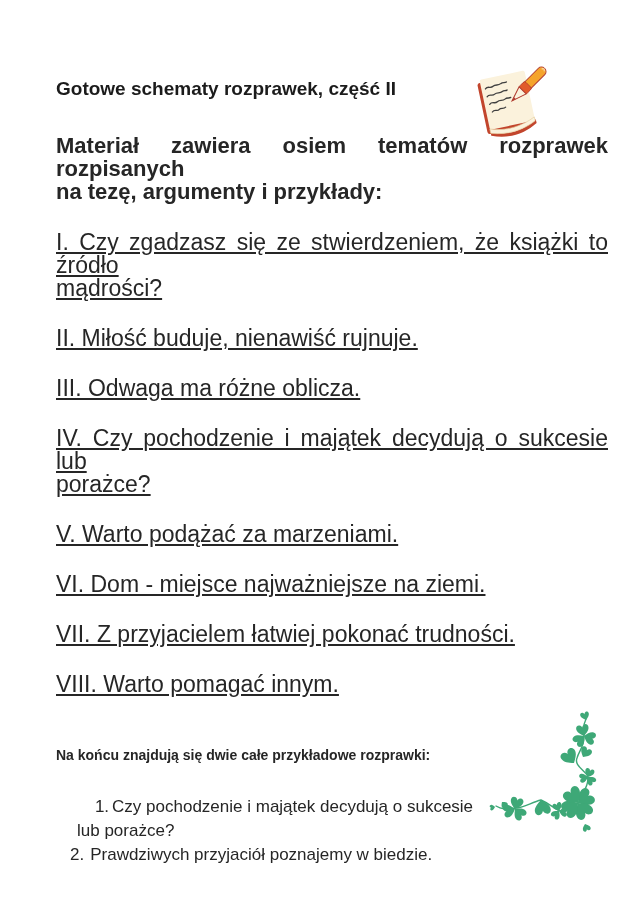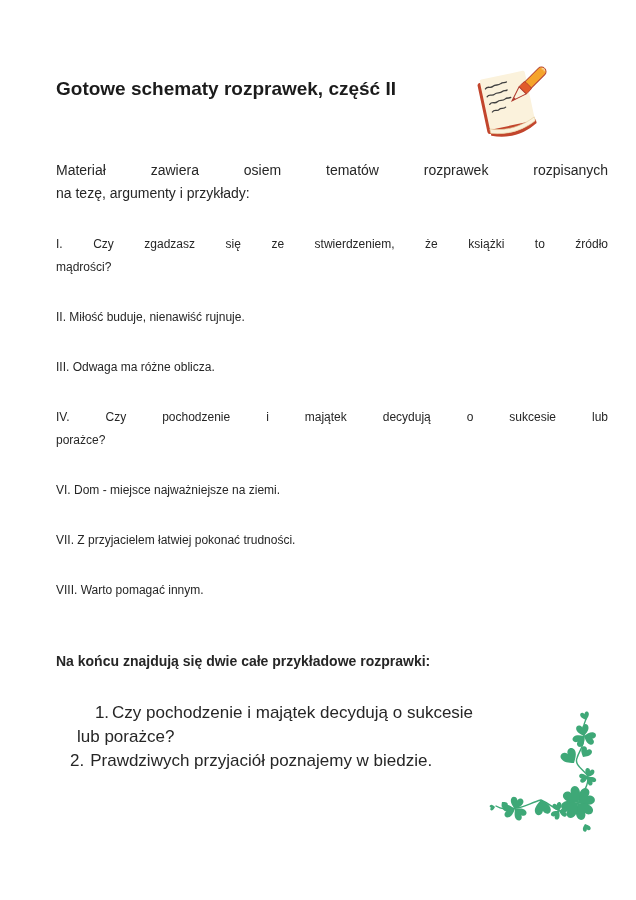--- a/index.html
+++ b/index.html
@@ -19,25 +19,25 @@
     font-family:"Liberation Sans",sans-serif;
     color:var(--text);
     overflow:hidden;
   }
   .page{position:relative;width:636px;height:900px;background:var(--page-bg);}
   .content{padding:76px 28px 0 56px;}
   .title{
     margin:0;font-size:19px;line-height:26px;font-weight:700;color:#1b1b1b;
   }
   .notepad-svg{position:absolute;top:56px;left:472px;width:84px;height:84px;}
-  .intro{margin:57px 0 0 0;font-weight:400;font-size:14px;line-height:23px;}
+  .intro{margin:32px 0 0 0;font-weight:700;font-size:22px;line-height:23px;}
   .line{display:block;}
   .jl{text-align:justify;text-align-last:justify;}
   .topics{margin-top:28px;}
-  .topic{margin:0 0 27px 0;font-size:12px;line-height:23px;}
+  .topic{margin:0 0 27px 0;font-size:23px;line-height:23px;text-decoration:underline;}
   .closing-heading{margin:48px 0 0 0;font-weight:700;font-size:14px;line-height:23px;}
   .examples{margin-top:28px;font-size:17px;line-height:24px;width:440px;}
   .nline{display:block;}
   .n1{padding-left:16px;text-align:center;}
   .n1 .txt{margin-left:3px;}
   .n2{padding-left:21px;}
   .n3{padding-left:14px;}
   .n3 .txt{margin-left:6px;text-align:center;}
   .clover-svg{position:absolute;left:486px;top:707px;width:116px;height:136px;}
 </style>
@@ -61,20 +61,23 @@
       </p>
       <p class="topic">
         <span class="line">II. Miłość buduje, nienawiść rujnuje.</span>
       </p>
       <p class="topic">
         <span class="line">III. Odwaga ma różne oblicza.</span>
       </p>
       <p class="topic">
         <span class="line jl">IV. Czy pochodzenie i majątek decydują o sukcesie lub</span>
         <span class="line">porażce?</span>
+      </p>
+      <p class="topic">
+        <span class="line">V. Warto podążać za marzeniami.</span>
       </p>
       <p class="topic">
         <span class="line">VI. Dom - miejsce najważniejsze na ziemi.</span>
       </p>
       <p class="topic">
         <span class="line">VII. Z przyjacielem łatwiej pokonać trudności.</span>
       </p>
       <p class="topic">
         <span class="line">VIII. Warto pomagać innym.</span>
       </p>

